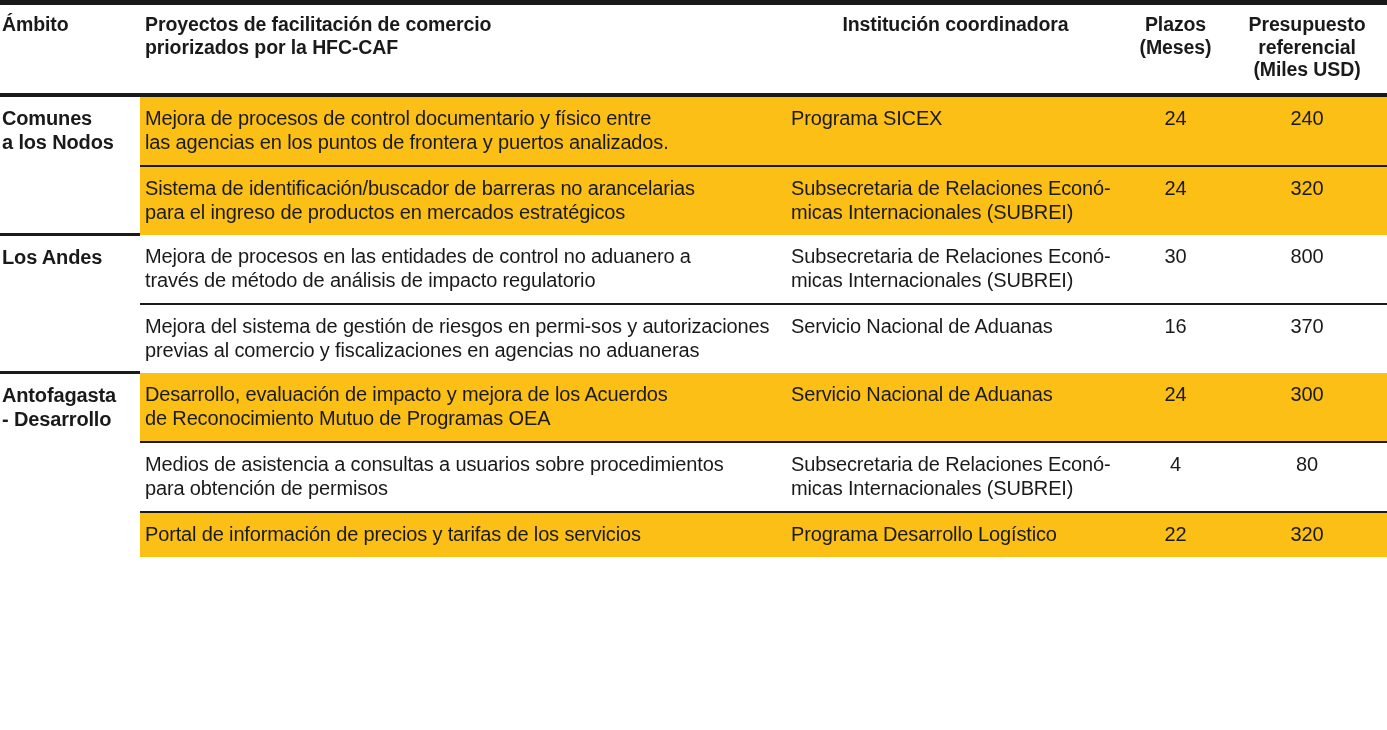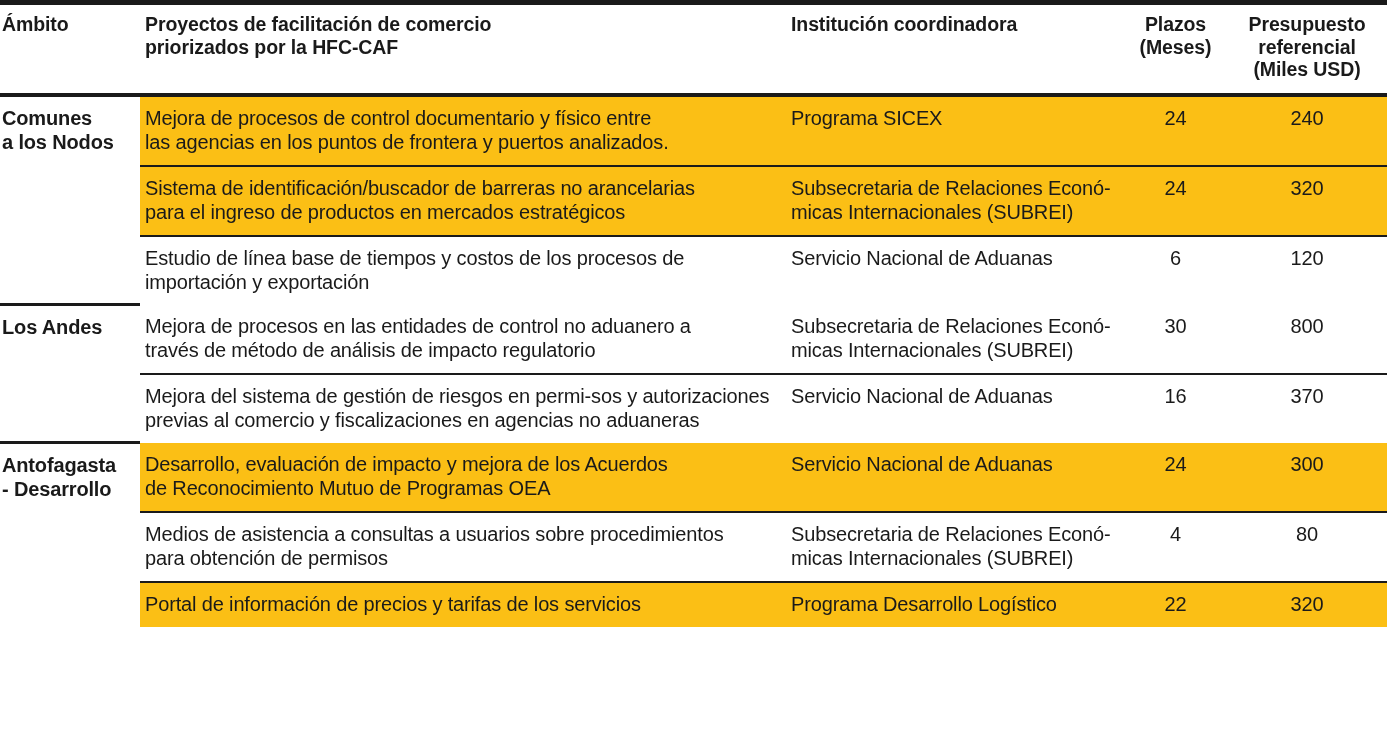--- a/index.html
+++ b/index.html
@@ -45,21 +45,21 @@
     vertical-align: top;
     font-size: 19.5px;
     font-weight: bold;
     line-height: 1.16;
     padding: 8px 10px 12px 0;
     background: #ffffff;
     letter-spacing: -0.1px;
   }
   th.h-ambito   { text-align: left; padding-left: 2px; }
   th.h-proyecto { text-align: left; padding-left: 5px; margin-top: 48px; }
-  th.h-inst     { text-align: left; padding-left: 6px; margin-left: 9px; }
+  th.h-inst     { text-align: center; padding-left: 6px; margin-left: 9px; }
   th.h-plazos   { text-align: center; padding-right: 14px;}
   th.h-presup   { text-align: center; padding-right: 8px;}
   thead tr { border-bottom: 4px solid #1a1a1a; }
 
   
   tbody td {
     vertical-align: top;
     font-size: 20px;
     line-height: 1.2;
     padding: 9px 0 11px 0;
@@ -155,32 +155,20 @@
             <div>Sistema de identificación/buscador de barreras no arancelarias</div>
             <div>para el ingreso de productos en mercados estratégicos</div>
           </td>
           <td class="inst">
             <div>Subsecretaria de Relaciones Econó-</div>
             <div>micas Internacionales (SUBREI)</div>
           </td>
           <td class="plazos">24</td>
           <td class="presup">320</td>
         </tr>
-        <tr class="row">
-          <td class="ambito"></td>
-          <td class="proyecto">
-            <div>Estudio de línea base de tiempos y costos de los procesos de</div>
-            <div>importación y exportación</div>
-          </td>
-          <td class="inst">
-            <div>Servicio Nacional de Aduanas</div>
-          </td>
-          <td class="plazos">6</td>
-          <td class="presup">120</td>
-        </tr>
         <tr class="row sec-first">
           <td class="ambito">
             <div>Los Andes</div>
           </td>
           <td class="proyecto">
             <div>Mejora de procesos en las entidades de control no aduanero a</div>
             <div>través de método de análisis de impacto regulatorio</div>
           </td>
           <td class="inst">
             <div>Subsecretaria de Relaciones Econó-</div>

